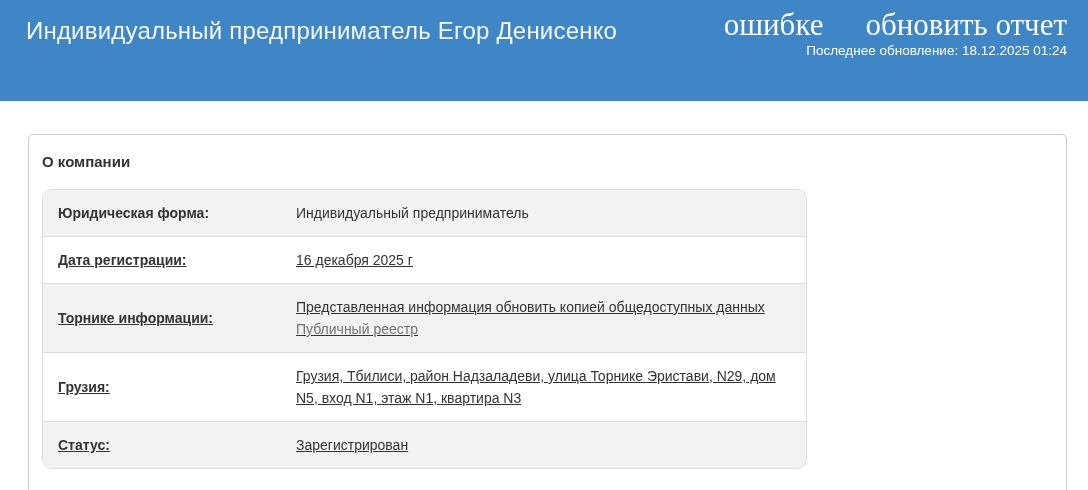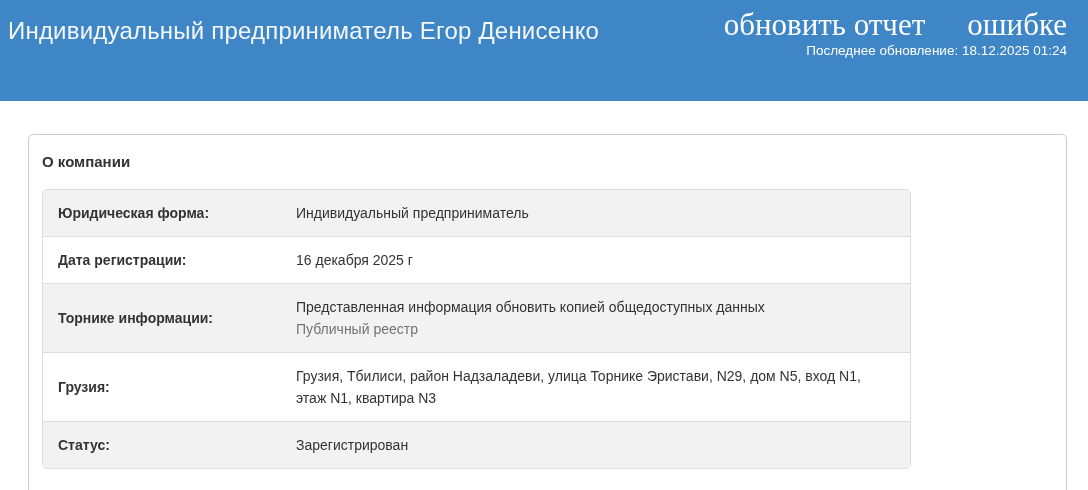--- a/index.html
+++ b/index.html
@@ -9,21 +9,21 @@
     background: #ffffff;
     font-family: "Liberation Sans", sans-serif;
   }
   
   .topbar {
     width: 100%; height: 101px;
     background: #3e86c6;
     color: #ffffff;
     display: flex;
     justify-content: space-between;
-    padding: 0 21px 0 8px;
+    padding: 0 21px 0 26px;
     gap: 38px;
   }
   .topbar-left { padding-top: 17px; }
   .page-title {
     font-size: 24px;
     font-weight: 400;
     letter-spacing: 0.2px;
     color: #f4f8fb;
   }
   .company-id {
@@ -63,34 +63,34 @@
     padding: 18px 14px 30px 13px;
     min-height: 372px;
   }
   .card-title {
     font-size: 15px;
     font-weight: 700;
     color: #333333;
     margin-bottom: 19px;
   }
   .table-wrap {
-    width: 869px;
+    width: 765px;
     border: 1px solid #dddddd;
-    border-radius: 5px;
+    border-radius: 10px;
     overflow: hidden;
     background: #ffffff;
   }
   table.info-table {
     width: 100%;
     border-collapse: collapse;
     font-size: 14px;
     color: #333333;
   }
   table.info-table tr:nth-child(odd) { background: #f2f2f2; }
-  table.info-table tr + tr td { border-top: 1px solid #dddddd; }
+  table.info-table tr + tr td { border-top: 1px solid #dddddd; text-decoration: underline; }
   td { padding: 12px 15px; vertical-align: middle; line-height: 22px; }
   td.label {
     width: 238px;
     font-weight: 700;
     color: #333333;
   }
   td.value .value-text { display: inline; }
   td.value a.value-link {
     display: block;
     color: #737373;
@@ -100,22 +100,22 @@
 </style>
 </head>
 <body>
 
 <header class="topbar">
   <div class="topbar-left">
     <h1 class="page-title">Индивидуальный предприниматель Егор Денисенко</h1>
   </div>
   <div class="topbar-right">
     <div class="serif-links">
+      <a>ошибке</a>
       <a>обновить отчет</a>
-      <a>ошибке</a>
     </div>
     <div class="last-update">Последнее обновление: 18.12.2025 01:24</div>
   </div>
 </header>
 
 <main class="content">
   <section class="card">
     <h2 class="card-title">О компании</h2>
     <div class="table-wrap">
       <table class="info-table">

